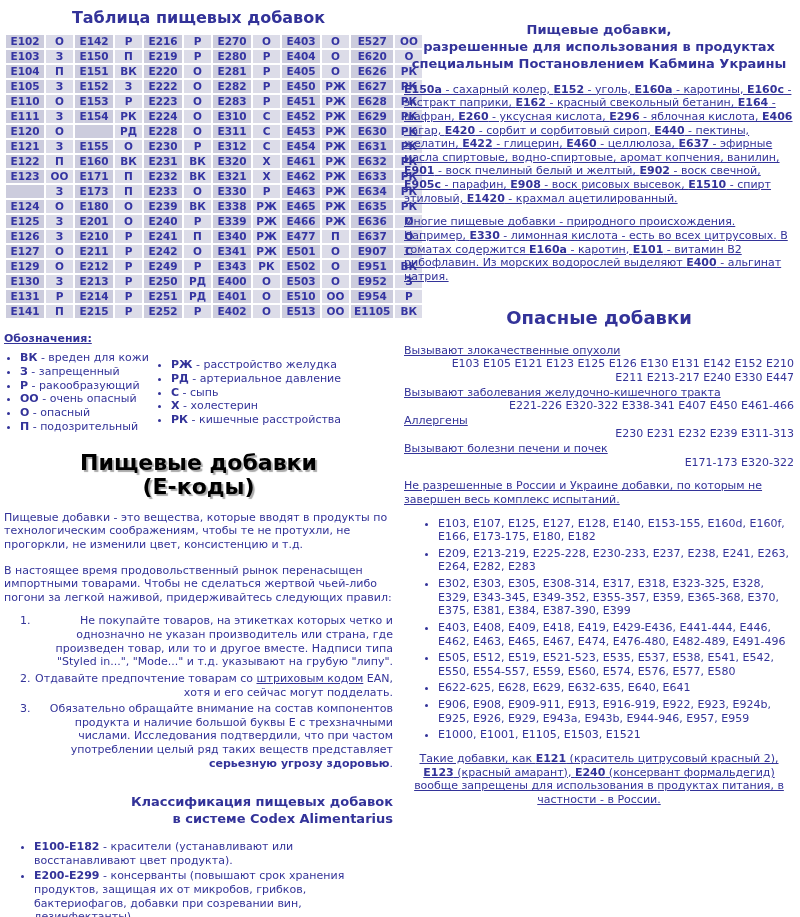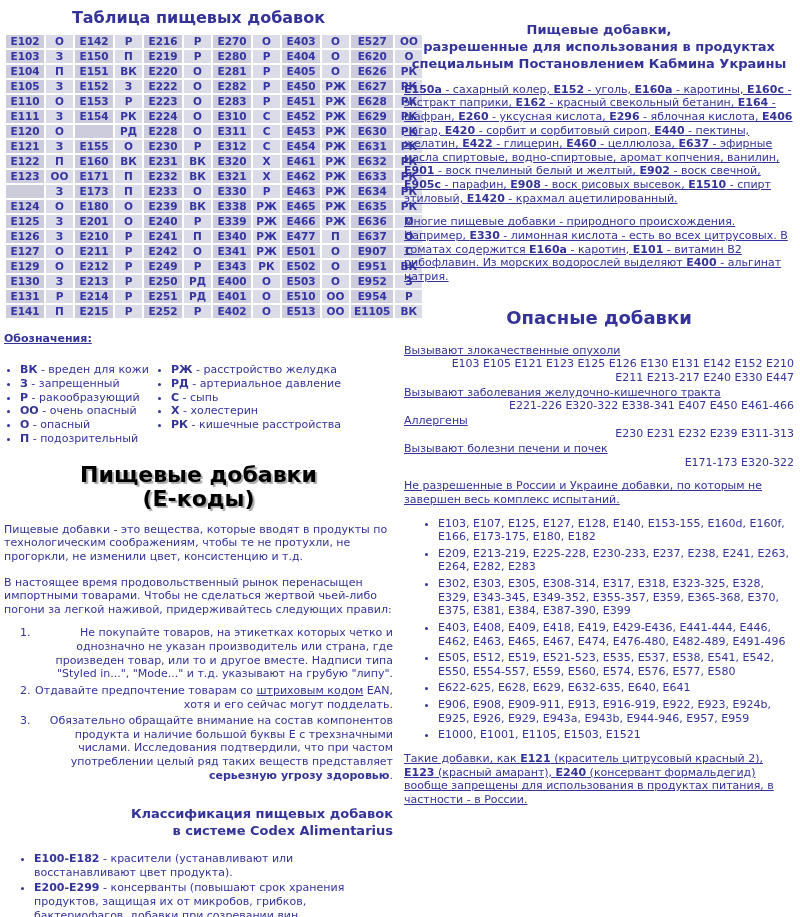--- a/index.html
+++ b/index.html
@@ -18,21 +18,21 @@
   table.additives{border-collapse:separate;border-spacing:2px;margin:0 auto;}
   .additives td{
     height:10px;padding:1px 3px;text-align:center;
     font-size:10.5px;font-weight:bold;color:#3434a2;white-space:nowrap;line-height:11px;
   }
   td.code{background:#ccccdd;min-width:32px;}
   td.status{background:#dcdce8;min-width:21px;}
 
   .legend{margin-top:12px;}
   .legend-title{font-weight:bold;text-decoration:underline;}
-  .legend-cols{display:flex;margin-top:18px;}
+  .legend-cols{display:flex;margin-top:6px;align-items:center;}
   ul.legend-list{list-style:disc;margin:0;padding-left:16px;}
   ul.legend-list li{margin-bottom:0;}
   .legend-col1{margin-left:52px;width:135px;}
   .legend-col2{margin-left:16px;}
 
   .big-heading{
     margin-top:18px;text-align:center;
     font-size:22px;font-weight:bold;color:#000000;
     text-shadow:2px 2px 1px #a9a9a9;line-height:1.08;
   }
@@ -44,21 +44,21 @@
   ul.cls-list li{margin-bottom:2px;}
 
   
   .right-title{font-size:13px;font-weight:bold;text-align:center;margin:6px 0 10px;line-height:1.3;}
   .col-right p{margin:10px 0 0;text-decoration:underline;}
   .dng-title{font-size:18px;font-weight:bold;text-align:center;margin:24px 0 14px;}
   .dng-label{text-decoration:underline;color:#333399;cursor:pointer;display:inline-block;}
   .dng-codes{margin:0 0 1px 36px;text-align:right;}
   ul.na-list{list-style:disc;margin:10px 0 0 22px;padding-left:12px;}
   ul.na-list li{margin-bottom:3px;}
-  .banned{margin-top:14px;}
+  .banned{margin-top:14px;text-align:center;}
 
   .b{font-weight:bold;}
   .u{text-decoration:underline;cursor:pointer;}
 </style>
 </head>
 <body>
 
 <div class="page">
 
   <div class="col-left">

